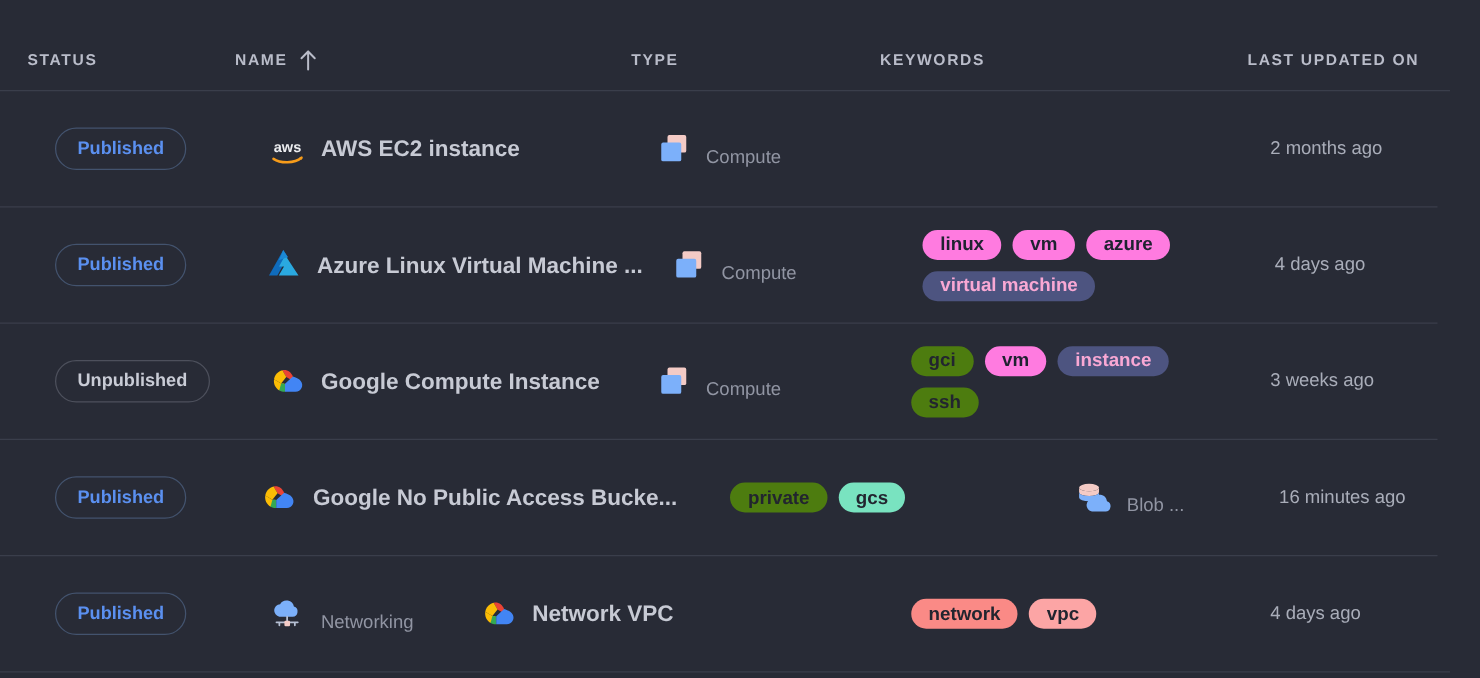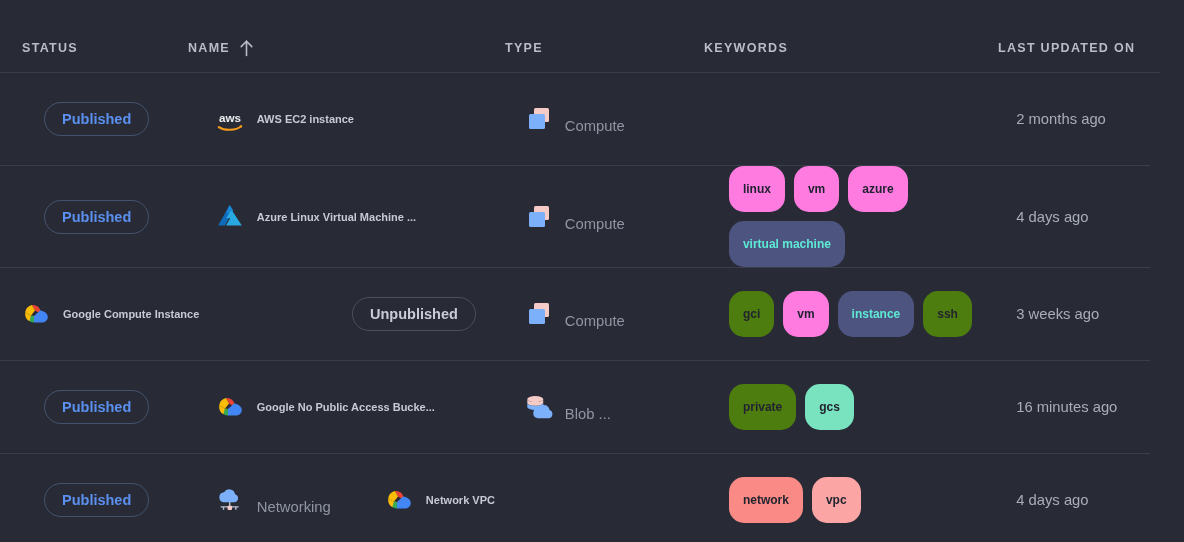--- a/index.html
+++ b/index.html
@@ -69,47 +69,47 @@
     font-weight: bold;
     border: 1px solid;
     white-space: nowrap;
   }
   .badge.published   { color: #5b90f0; border-color: #43536e; }
   .badge.unpublished { color: #c9ccd6; border-color: #4d505c; }
 
   
   .name-wrap { display: flex; align-items: center; gap: 13px; }
   .name-text {
-    font-size: 11px;
+    font-size: 18px;
     font-weight: bold;
     color: #c7cad4;
     white-space: nowrap;
   }
   .logo { width: 28px; height: 28px; display: flex; align-items: flex-end; justify-content: center; flex: 0 0 28px; }
 
   
   .type-wrap { display: flex; align-items: flex-end; gap: 11px; }
   .type-text { font-size: 14.8px; color: #9195a3; white-space: nowrap; }
   .type-icon { width: 30px; height: 30px; display: flex; align-items: center; justify-content: center; flex: 0 0 30px; }
 
   
   .kw-wrap { display: flex; flex-wrap: wrap; gap: 9px 9px; max-width: 320px; }
   .kw {
     display: inline-flex;
     align-items: center;
-    height: 46px;
+    height: 24px;
     padding: 0 14px;
     border-radius: 15px;
-    font-size: 12px;
+    font-size: 15px;
     font-weight: bold;
     white-space: nowrap;
     text-align: center;
   }
   .kw-pink   { background: #ff7be0; color: #1f2230; }
-  .kw-slate  { background: #4d5480; color: #5eead4; }
+  .kw-slate  { background: #4d5480; color: #f9a8d4; }
   .kw-white  { background: #4d7c0f; color: #22252f; }
   .kw-mint   { background: #79e3c0; color: #22252f; }
   .kw-salmon { background: #fa8a86; color: #22252f; }
   .kw-peri   { background: #fca5a5; color: #22252f; }
 
   
   .updated-text { font-size: 14.8px; color: #a9adb9; white-space: nowrap; }
 
   .tail { height: 58px; }
 </style>
@@ -213,37 +213,37 @@
             <span class="kw kw-pink">azure</span>
             <span class="kw kw-slate">virtual machine</span>
           </span>
     </div>
     <div class="cell c-updated">
       <span class="updated-text">4 days ago</span>
     </div>
       </div>
       <div class="divider short"></div>
       <div class="row">
+    <div class="cell c-status">
+      <span class="badge unpublished">Unpublished</span>
+    </div>
     <div class="cell c-name">
       <span class="name-wrap">
         <span class="logo">
               <svg width="28" height="26" viewBox="0 0 28 26">
     <path d="M18.3 8.2 C17.0 4.6 13.6 2.3 9.9 3.1 L13.0 8.5 L17.1 10.9 Z" fill="#ea4335"></path>
     <path d="M9.9 3.1 C6.4 3.9 3.7 6.8 3.2 10.4 L8.9 13.7 L13.0 8.5 Z" fill="#fbbc05"></path>
     <path d="M3.2 10.4 C2.7 14.0 4.3 17.5 7.4 19.3 L11.5 13.7 L8.9 13.7 Z" fill="#fbbc05"></path>
     <path d="M7.4 19.3 C8.8 20.1 10.4 20.5 12.0 20.4 L12.0 14.0 L8.9 13.7 Z" fill="#34a853"></path>
     <path d="M12.0 20.4 L20.4 20.4 C25.0 20.4 27.4 15.2 24.6 11.7 C23.1 9.8 20.6 9.1 18.3 8.2 L12.0 14.0 Z" fill="#4285f4"></path>
   </svg>
             </span>
         <span class="name-text">Google Compute Instance</span>
       </span>
     </div>
-    <div class="cell c-status">
-      <span class="badge unpublished">Unpublished</span>
-    </div>
     <div class="cell c-type">
       <span class="type-wrap">
         <span class="type-icon">
               <svg width="30" height="30" viewBox="0 0 30 30">
       <rect x="10" y="4" width="15" height="14" rx="1.5" fill="#f4cbc6"></rect>
       <rect x="5" y="10" width="16" height="15" rx="1.5" fill="#7cb0fa"></rect>
     </svg>
             </span>
         <span class="type-text">Compute</span>
       </span>
@@ -272,38 +272,38 @@
     <path d="M18.3 8.2 C17.0 4.6 13.6 2.3 9.9 3.1 L13.0 8.5 L17.1 10.9 Z" fill="#ea4335"></path>
     <path d="M9.9 3.1 C6.4 3.9 3.7 6.8 3.2 10.4 L8.9 13.7 L13.0 8.5 Z" fill="#fbbc05"></path>
     <path d="M3.2 10.4 C2.7 14.0 4.3 17.5 7.4 19.3 L11.5 13.7 L8.9 13.7 Z" fill="#fbbc05"></path>
     <path d="M7.4 19.3 C8.8 20.1 10.4 20.5 12.0 20.4 L12.0 14.0 L8.9 13.7 Z" fill="#34a853"></path>
     <path d="M12.0 20.4 L20.4 20.4 C25.0 20.4 27.4 15.2 24.6 11.7 C23.1 9.8 20.6 9.1 18.3 8.2 L12.0 14.0 Z" fill="#4285f4"></path>
   </svg>
             </span>
         <span class="name-text">Google No Public Access Bucke...</span>
       </span>
     </div>
+    <div class="cell c-keywords">
+      <span class="kw-wrap">
+            <span class="kw kw-white">private</span>
+            <span class="kw kw-mint">gcs</span>
+          </span>
+    </div>
     <div class="cell c-type">
       <span class="type-wrap">
         <span class="type-icon">
               <svg width="32" height="30" viewBox="0 0 32 30">
       <ellipse cx="12" cy="6.5" rx="8.5" ry="3.2" fill="#f4cbc6"></ellipse>
       <path d="M3.5 6.5 v4 a8.5 3.2 0 0 0 17 0 v-4 a8.5 3.2 0 0 1 -17 0 Z" fill="#f4cbc6"></path>
       <path d="M3.5 10.5 v4.5 a8.5 3.2 0 0 0 17 0 v-4.5 a8.5 3.2 0 0 1 -17 0 Z" fill="#7cb0fa"></path>
       <path d="M14.5 27 a5.6 5.6 0 0 1 0.6 -11.1 a6.6 6.6 0 0 1 12.2 2.2 a4.6 4.6 0 0 1 -1.1 8.9 Z" fill="#7cb0fa"></path>
     </svg>
             </span>
         <span class="type-text">Blob ...</span>
       </span>
-    </div>
-    <div class="cell c-keywords">
-      <span class="kw-wrap">
-            <span class="kw kw-white">private</span>
-            <span class="kw kw-mint">gcs</span>
-          </span>
     </div>
     <div class="cell c-updated">
       <span class="updated-text">16 minutes ago</span>
     </div>
       </div>
       <div class="divider short"></div>
       <div class="row">
     <div class="cell c-status">
       <span class="badge published">Published</span>
     </div>

